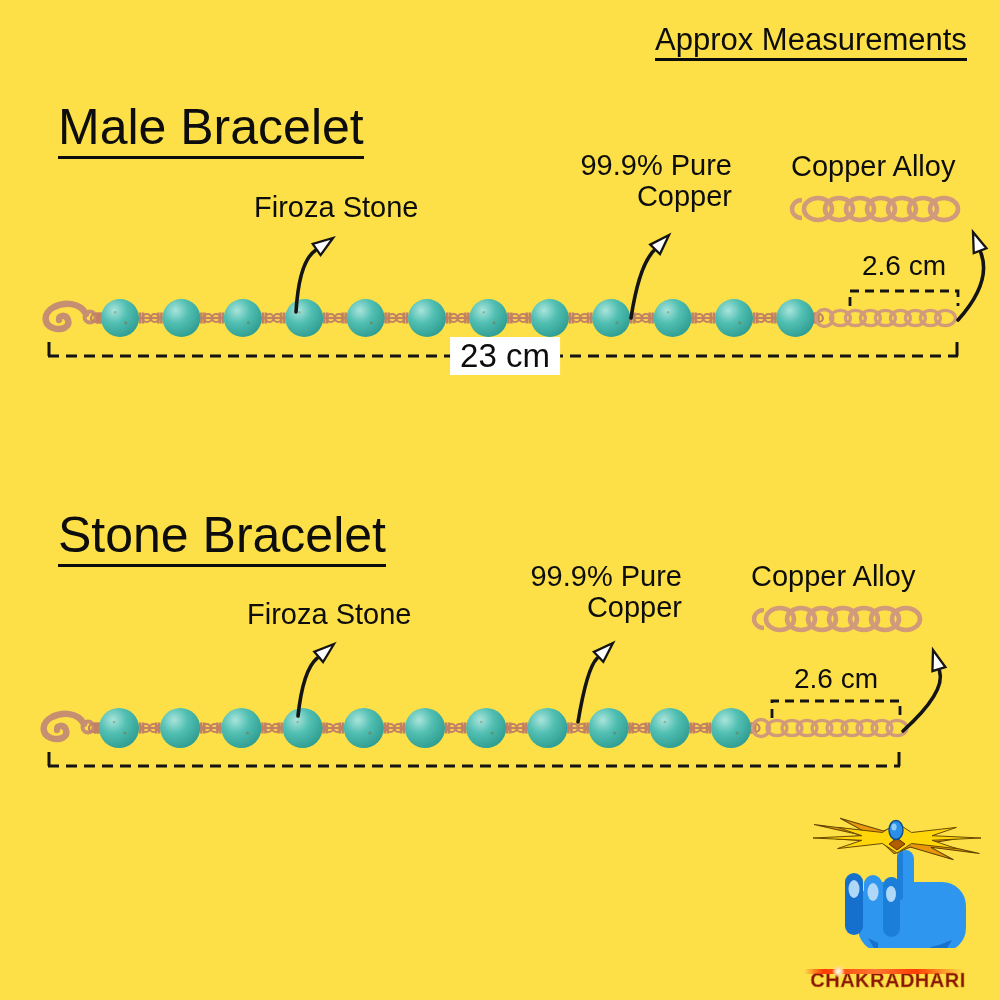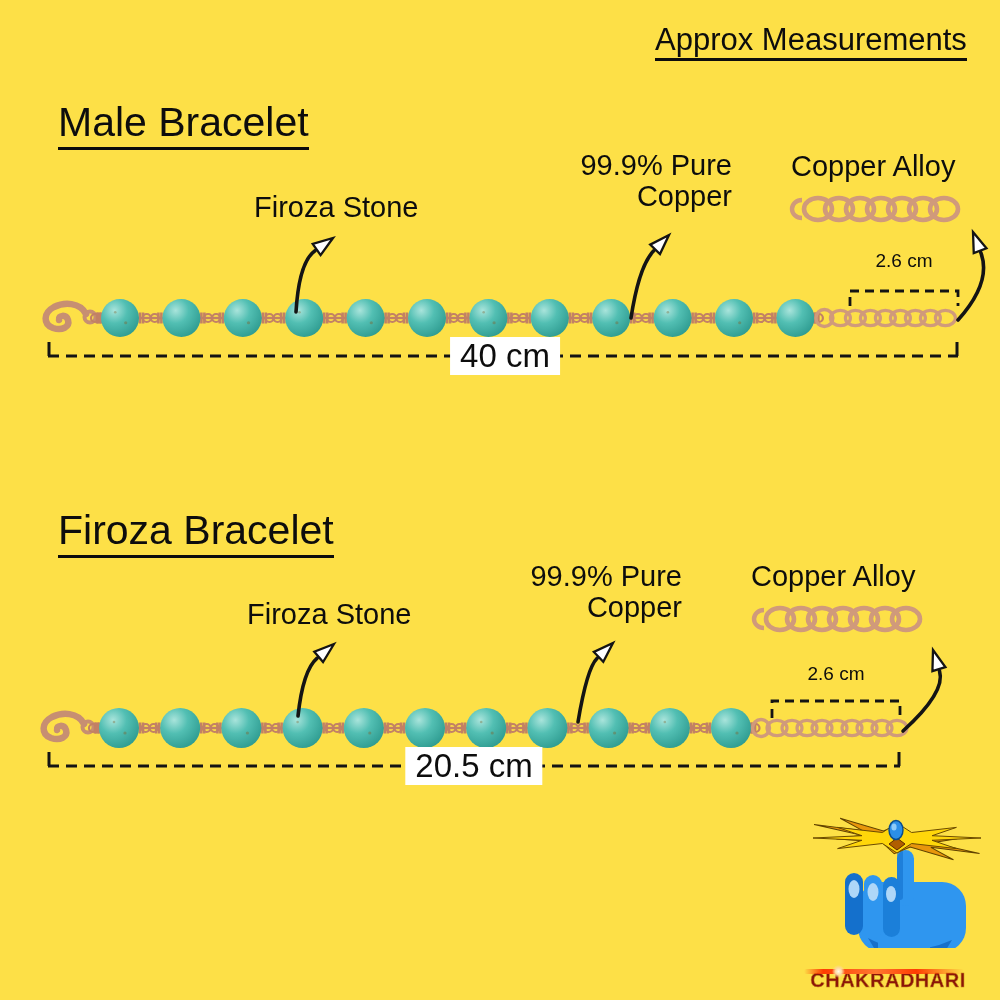--- a/index.html
+++ b/index.html
@@ -1,23 +1,23 @@
 <!DOCTYPE html>
 <html><head>
 <meta charset="utf-8">
 <style>
   html,body{margin:0;padding:0;background:#fff;}
   #canvas{position:relative;width:1000px;height:1000px;background:#fde047;overflow:hidden;
           font-family:"Liberation Sans",sans-serif;color:#0d0d0d;}
   .abs{position:absolute;}
   .title{font-size:31px;line-height:1;border-bottom:3px solid #0c0c0c;padding-bottom:3px;white-space:nowrap;}
-  .heading{font-size:41px;line-height:1;border-bottom:3px solid #0c0c0c;padding-bottom:4px;white-space:nowrap;}
+  .heading{font-size:50px;line-height:1;border-bottom:3px solid #0c0c0c;padding-bottom:4px;white-space:nowrap;}
   .label{font-size:29px;line-height:1.07;white-space:nowrap;}
   .label.center{text-align:right;white-space:normal;}
-  .mlabel{font-size:19px;text-align:center;white-space:nowrap;}
+  .mlabel{font-size:28px;text-align:center;white-space:nowrap;}
   .measure{position:absolute;height:44px;}
   .measure svg{position:absolute;left:0;top:0;}
   .measure .mtext{position:absolute;left:50%;top:1px;transform:translateX(-50%);
        background:#fff;padding:0 10px;font-size:33px;line-height:1.15;white-space:nowrap;}
   .brand{font-size:20px;font-weight:bold;letter-spacing:.5px;color:#8c1508;text-align:center;
          -webkit-text-stroke:.5px #c2851c;white-space:nowrap;margin-top:26px;}
   .flare{height:5px;border-radius:3px;
      background:linear-gradient(90deg,rgba(255,70,0,0) 0%,#ff3c00 12%,#ff7830 45%,#ff3c00 70%,rgba(255,70,0,0) 100%);
      position:absolute;}
   .flare::before{content:"";position:absolute;left:28px;top:-4px;width:13px;height:13px;border-radius:50%;
@@ -191,24 +191,24 @@
       <ellipse cx="890.4" cy="28" rx="10" ry="7.6" fill="none" stroke="#d09a7b" stroke-width="3.2"></ellipse>
       <ellipse cx="905.4" cy="28" rx="10" ry="7.6" fill="none" stroke="#d09a7b" stroke-width="3.2"></ellipse>
     </svg>
 
   <div class="measure" style="left:40px;top:336px;width:930px;">
     <svg width="930" height="44" viewBox="0 0 930 44">
       <line x1="8" y1="20" x2="918" y2="20" stroke="#141414" stroke-width="3" stroke-dasharray="11,7"></line>
       <line x1="9" y1="6" x2="9" y2="20" stroke="#141414" stroke-width="3"></line>
       <line x1="917" y1="6" x2="917" y2="20" stroke="#141414" stroke-width="3"></line>
     </svg>
-    <span class="mtext">40 cm</span>
+    <span class="mtext">23 cm</span>
   </div>
 
-  <div class="abs heading" style="left:58px;top:510px;">Firoza Bracelet</div>
+  <div class="abs heading" style="left:58px;top:510px;">Stone Bracelet</div>
 
   <div class="abs label" style="left:247px;top:599px;">Firoza Stone</div>
 
   <div class="abs label center" style="left:510px;top:561px;width:172px;">
     <span>99.9% Pure</span><br>
     <span>Copper</span>
   </div>
 
   <div class="abs label" style="left:751px;top:561px;">Copper Alloy</div>
 
@@ -354,21 +354,20 @@
       <ellipse cx="844" cy="28" rx="10" ry="7.6" fill="none" stroke="#d09a7b" stroke-width="3.2"></ellipse>
       <ellipse cx="859" cy="28" rx="10" ry="7.6" fill="none" stroke="#d09a7b" stroke-width="3.2"></ellipse>
     </svg>
 
   <div class="measure" style="left:38px;top:746px;width:872px;">
     <svg width="872" height="44" viewBox="0 0 872 44">
       <line x1="10" y1="20" x2="862" y2="20" stroke="#141414" stroke-width="3" stroke-dasharray="11,7"></line>
       <line x1="11" y1="6" x2="11" y2="20" stroke="#141414" stroke-width="3"></line>
       <line x1="861" y1="6" x2="861" y2="20" stroke="#141414" stroke-width="3"></line>
     </svg>
-    <span class="mtext">20.5 cm</span>
   </div>
 
   <svg class="abs" id="arrows" style="left:0;top:0;" width="1000" height="1000" viewBox="0 0 1000 1000">
       <g>
         <path d="M296,312 Q299,262 315.02670700817526,250.6870303471704" fill="none" stroke="#141414" stroke-width="3.6" stroke-linecap="round"></path>
         <polygon points="333,238 320.5820884783756,255.08904542217348 312.7391969910339,243.9782824817727" fill="#ffffff" stroke="#141414" stroke-width="2.3" stroke-linejoin="miter"></polygon>
       </g>
       <g>
         <path d="M631,318 Q639,266 653.7007285946468,250.80924711886502" fill="none" stroke="#141414" stroke-width="3.6" stroke-linecap="round"></path>
         <polygon points="669,235 659.9780660136917,254.100908542441 650.2050768856661,244.64317712822265" fill="#ffffff" stroke="#141414" stroke-width="2.3" stroke-linejoin="miter"></polygon>

